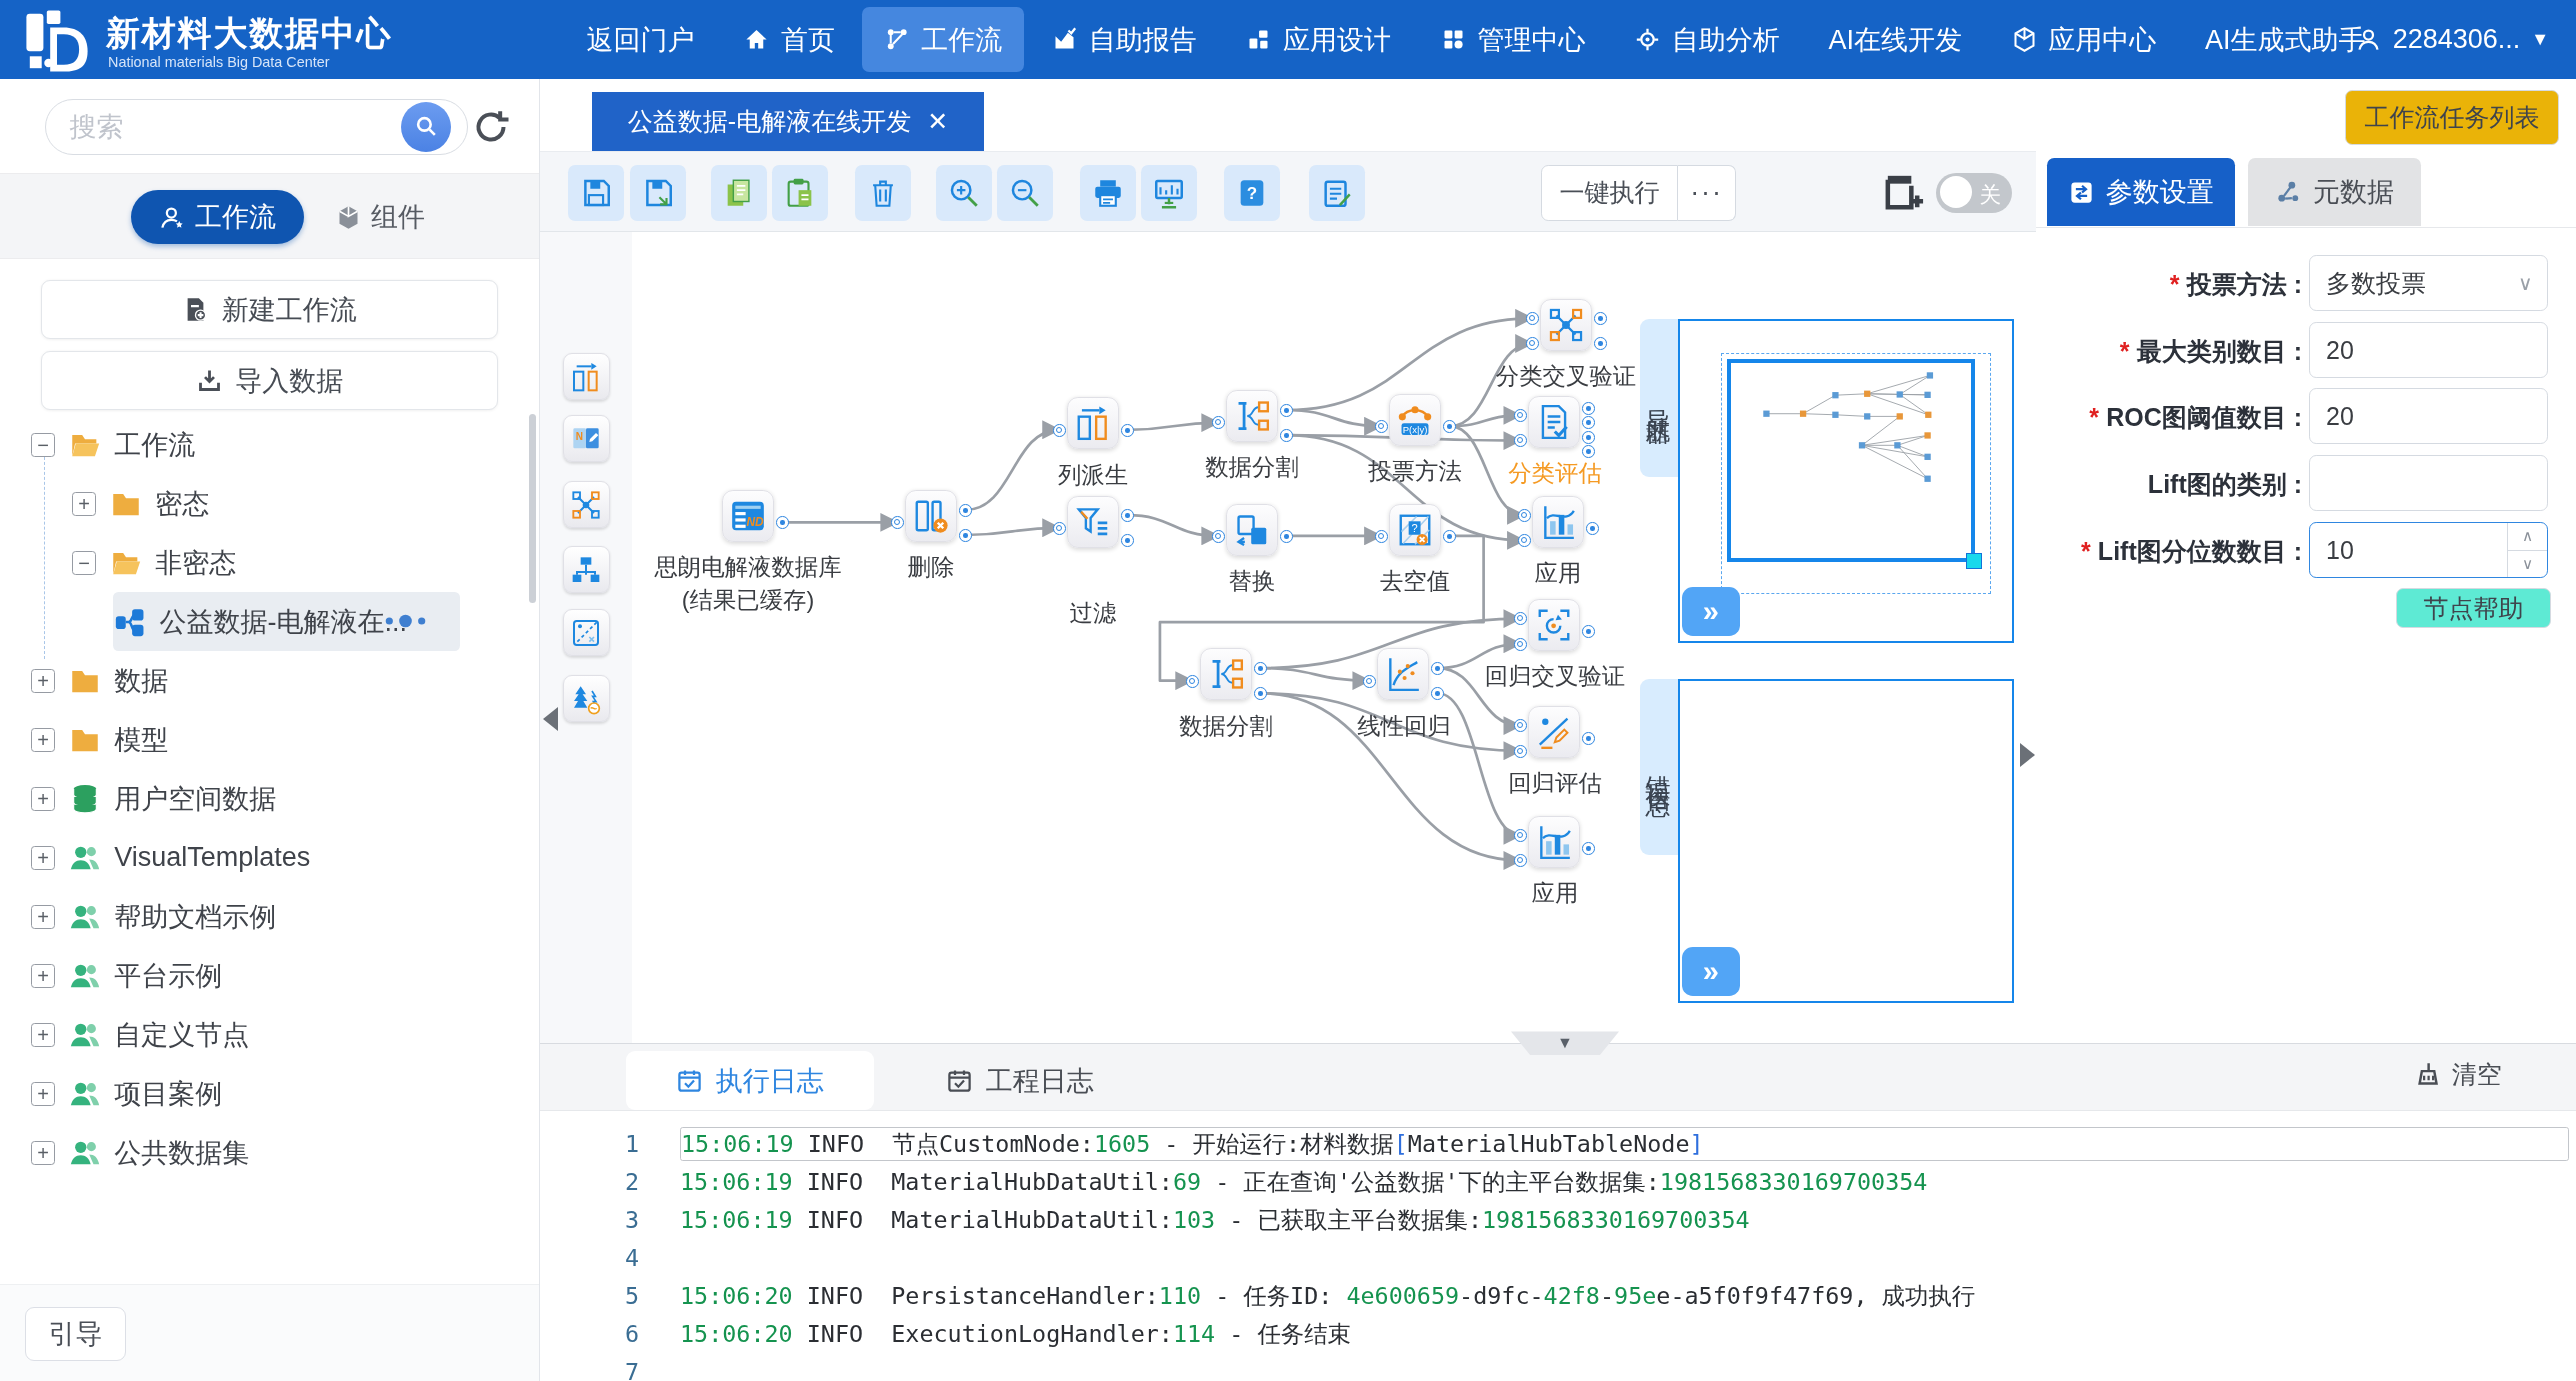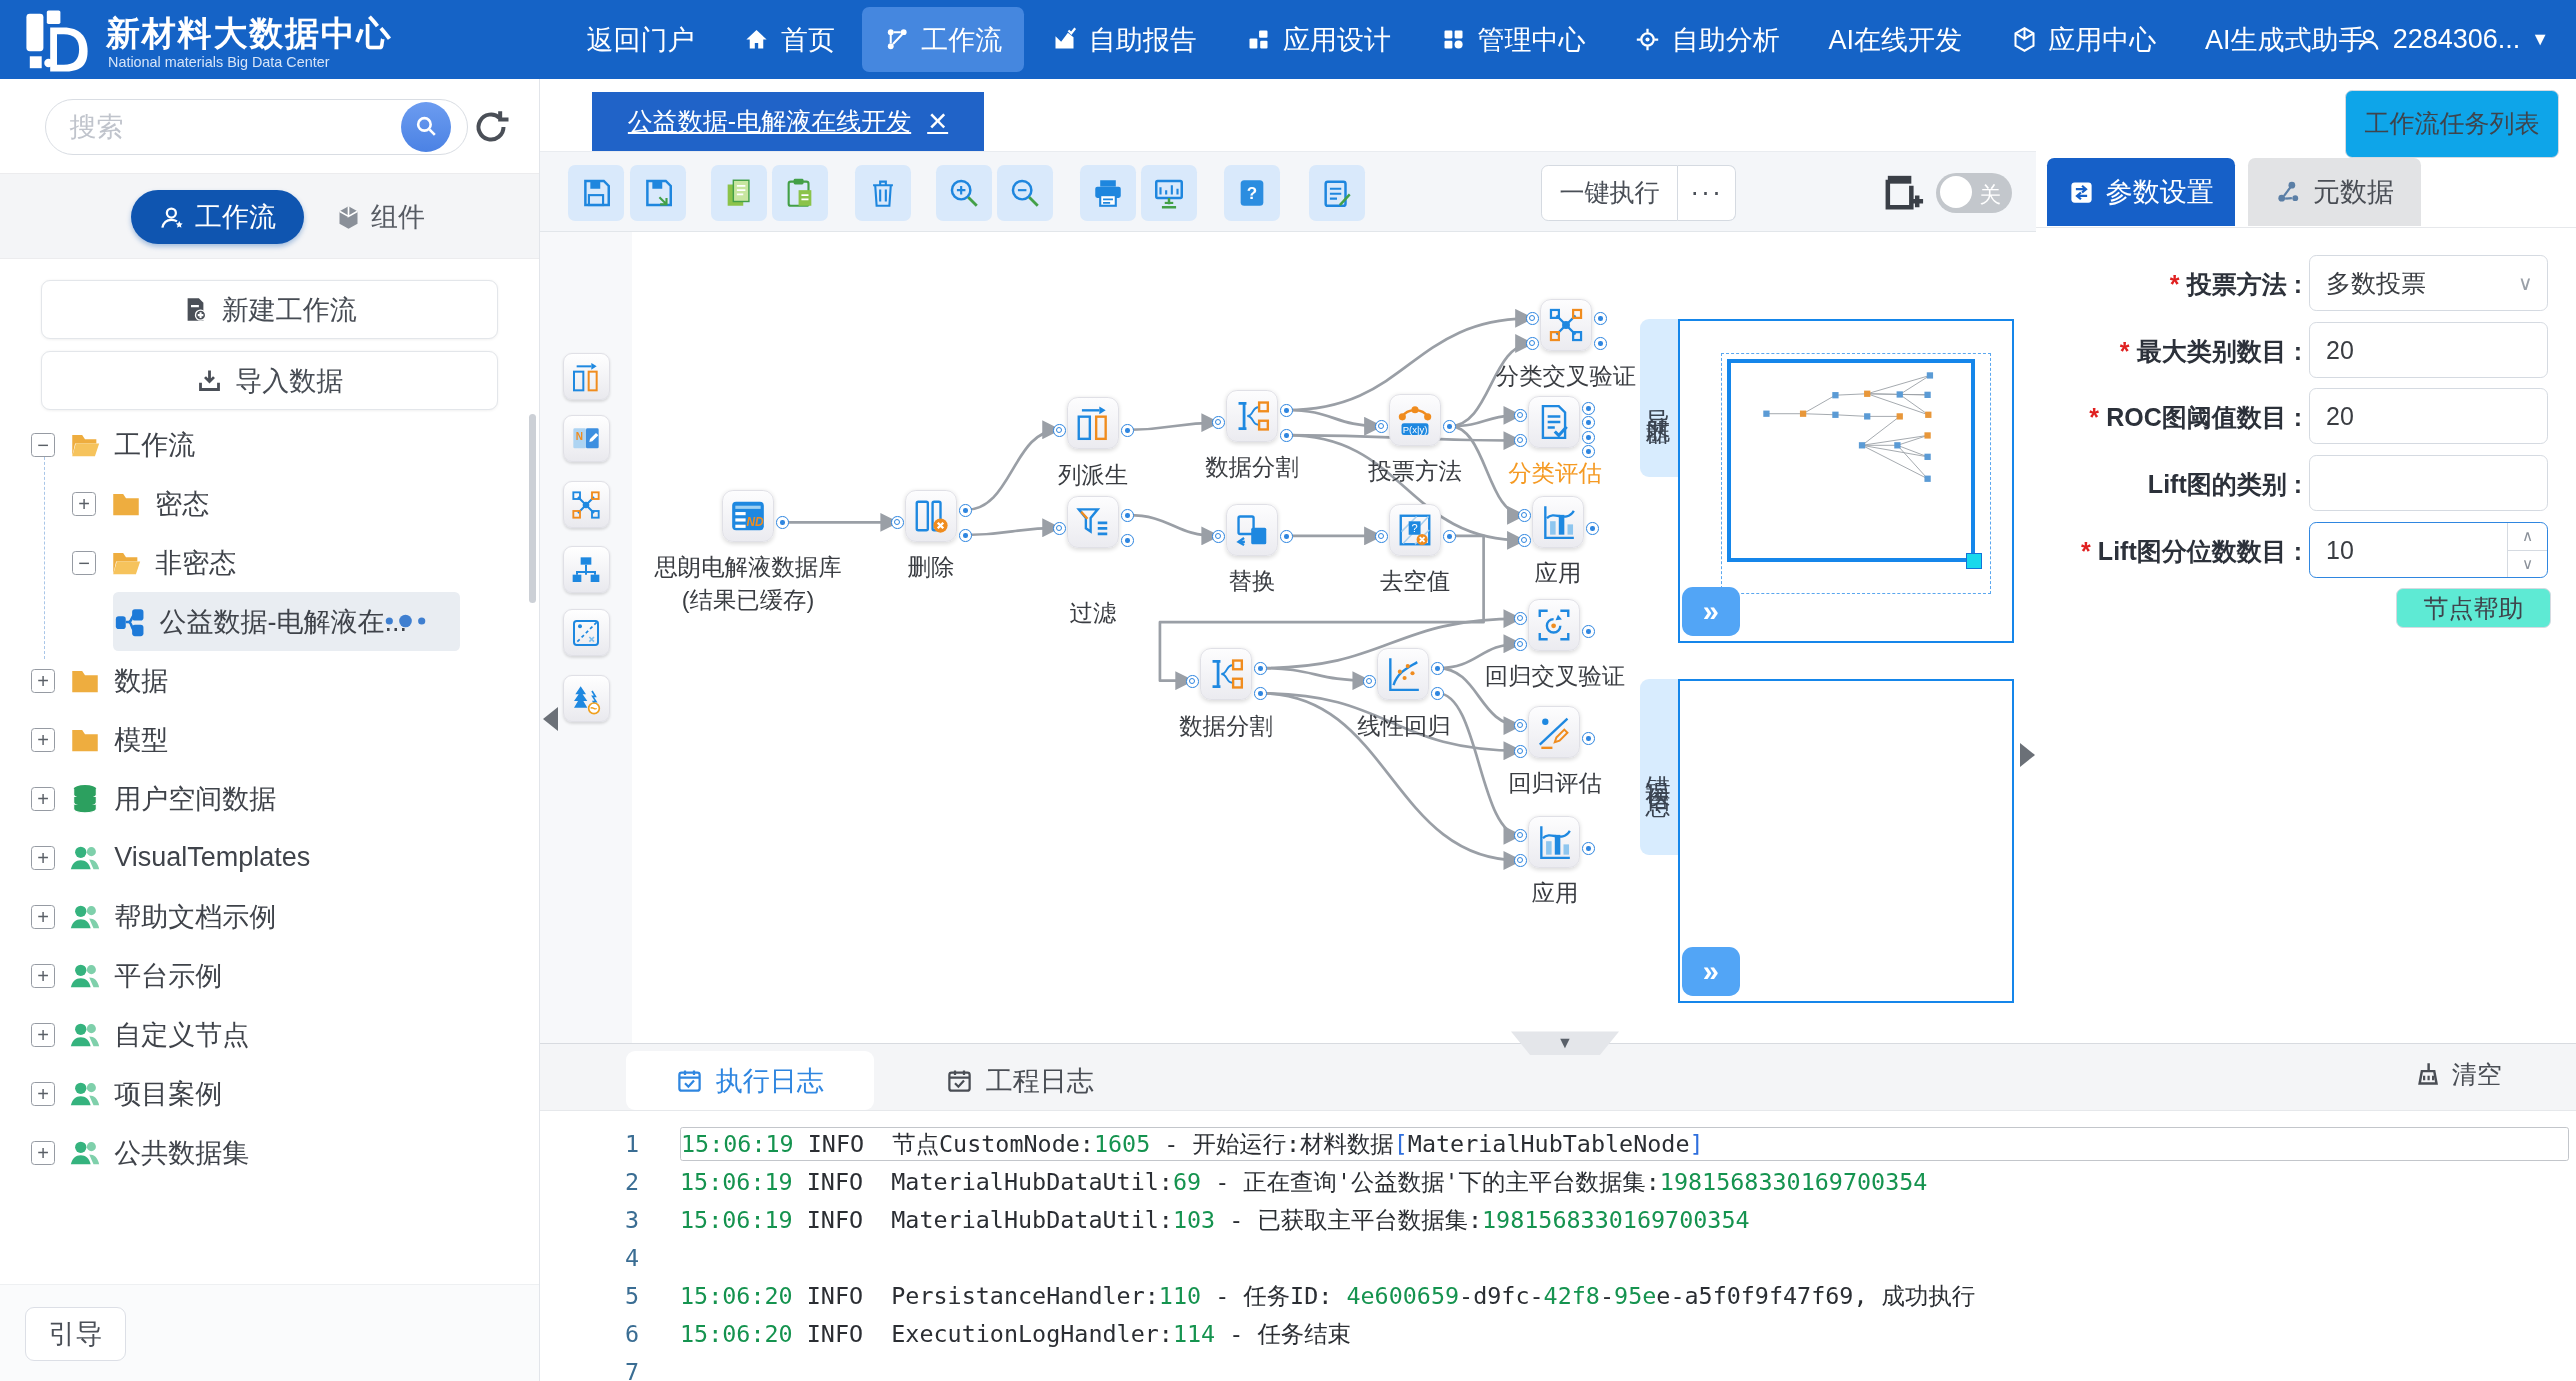--- a/index.html
+++ b/index.html
@@ -38,21 +38,21 @@
   .more-dots { position:absolute; right:31px; top:20px; }
   #tree-guide { position:absolute; left:44px; top:373px; height:207px; border-left:1.8px dashed #a9c6e8; }
   #side-bottom { position:absolute; left:0; top:1205px; width:539px; height:97px; background:#fafbfc; border-top:0.9px solid #eef0f2; }
   #guide-btn { position:absolute; left:25px; top:21.6px; width:101px; height:54px; border:0.9px solid #dcdfe6; border-radius:9px; background:#fff; font-size:27px; color:#4a4f57; display:flex; align-items:center; justify-content:center; }
   #side-scroll { position:absolute; right:2.7px; top:335px; width:7.2px; height:189px; background:#ccd0d6; border-radius:3.6px; }
   #side-collapse { position:absolute; left:543px; top:707px; width:0; height:0; border-top:12.6px solid transparent; border-bottom:12.6px solid transparent; border-right:15.3px solid #6b7077; z-index:45; }
   #right-collapse { position:absolute; left:2020px; top:743px; width:0; height:0; border-top:12.6px solid transparent; border-bottom:12.6px solid transparent; border-left:15.3px solid #6b7077; z-index:45; }
 
   
   #main { position:absolute; left:540px; top:79px; width:1497px; height:964px; background:#fff; border-right:0.9px solid #e2e5ea; }
-  #doc-tab { position:absolute; left:52px; top:12.6px; width:392px; height:59px; background:#2063C8; color:#fff; font-size:25px; display:flex; align-items:center; justify-content:center; gap:16px;text-decoration:underline; }
+  #doc-tab { position:absolute; left:52px; top:12.6px; width:392px; height:59px; background:#2063C8; color:#fff; font-size:25px; display:flex; align-items:center; justify-content:center; gap:16px; }
   #toolbar { position:absolute; left:0; top:72px; width:1497px; height:81px; background:#f4f6f9; border-top:0.9px solid #e9ecf0; border-bottom:0.9px solid #e2e6ea; }
   .tbtn { position:absolute; top:12.6px; width:56px; height:56px; background:#d9e9fb; border-radius:7.2px; display:flex; align-items:center; justify-content:center; }
   .tbtn svg { width:34px; height:34px; }
   #run-btn { position:absolute; left:1001px; top:12.6px; width:137px; height:56px; background:#fff; border:0.9px solid #d5dae1; border-radius:7.2px 0 0 7.2px; font-size:25px; color:#4a4f57; display:flex; align-items:center; justify-content:center; }
   #run-more { position:absolute; left:1138px; top:12.6px; width:58px; height:56px; background:#fff; border:0.9px solid #d5dae1; border-left:none; border-radius:0 7.2px 7.2px 0; font-size:27px; color:#4a4f57; display:flex; align-items:center; justify-content:center; letter-spacing:1.8px; }
   #winplus { position:absolute; left:1340px; top:16px; width:47px; height:47px; }
   #toggle { position:absolute; left:1396px; top:20.7px; width:76px; height:40px; background:#c3c7cc; border-radius:20px; }
   #toggle .knob { position:absolute; left:3.6px; top:3.6px; width:32px; height:32px; background:#fff; border-radius:50%; }
   #toggle .tlab { position:absolute; right:10.8px; top:7.2px; color:#fff; font-size:21.6px; }
 
@@ -71,21 +71,21 @@
 
   .panel-tab { position:absolute; width:38px; background:#d8ecfe; border-radius:9px 0 0 9px; color:#3a4350; font-size:25px; writing-mode:vertical-rl; text-orientation:upright; display:flex; align-items:center; justify-content:center; letter-spacing:5.4px; z-index:4; }
   .panel-box { position:absolute; width:336px; height:324px; background:#fff; border:2.7px solid #1586ea; z-index:4; }
   .pbox-collapse { position:absolute; left:1.8px; bottom:5.4px; width:58px; height:49px; background:#52a5f6; border-radius:10.8px; color:#fff; font-size:29px; font-weight:bold; display:flex; align-items:center; justify-content:center; }
   #nav-dashed { position:absolute; left:41px; top:32px; width:270px; height:241px; border:1.8px dashed #5aa7ef; }
   #nav-view { position:absolute; left:47px; top:38px; width:248px; height:203px; border:4.5px solid #1586ea; }
   #nav-handle { position:absolute; left:286px; top:232px; width:16px; height:16px; background:#18d8ec; border:1.8px solid #1272d8; }
 
   
   #rightpanel { position:absolute; left:2036px; top:79px; width:540px; height:964px; background:#fff; }
-  #task-btn { position:absolute; left:309px; top:10.8px; width:214px; height:68px; border:0.9px solid #d5dae1; border-radius:7.2px; background:#0ea5e9; font-size:25px; color:#3f444c; display:flex; align-items:center; justify-content:center; }
+  #task-btn { position:absolute; left:309px; top:10.8px; width:214px; height:55px; border:0.9px solid #d5dae1; border-radius:7.2px; background:#eab308; font-size:25px; color:#3f444c; display:flex; align-items:center; justify-content:center; }
   .rtab { position:absolute; top:79px; height:68px; border-radius:7.2px 7.2px 0 0; display:flex; align-items:center; justify-content:center; gap:10.8px; font-size:27px; }
   #rtab1 { left:10.8px; width:188px; background:#1660C8; color:#fff;align-items:center; }
   #rtab2 { left:212px; width:173px; background:#e2e3e5; color:#4a4e55; }
   #rtab-line { position:absolute; left:0; top:148px; width:540px; height:0.9px; background:#e6e8eb; }
   .frow { position:absolute; left:0; width:540px; height:56px; }
   .flabel { position:absolute; left:-9px; top:12.6px; width:275px; text-align:right; font-size:25px; font-weight:bold; color:#2c313a; white-space:nowrap; }
   .flabel .req { color:#e02020; margin-right:7.2px; font-weight:bold; }
   .fctrl { position:absolute; left:273px; top:0; width:239px; height:56px; border:0.9px solid #d5dae1; border-radius:7.2px; background:#fff; font-size:25px; color:#3a3d42; display:flex; align-items:center; padding-left:16px; }
   .fctrl .chev { position:absolute; right:14.4px; color:#9aa0a8; font-size:20px; }
   .fctrl.focus { border:1.8px solid #2f86e0; }

